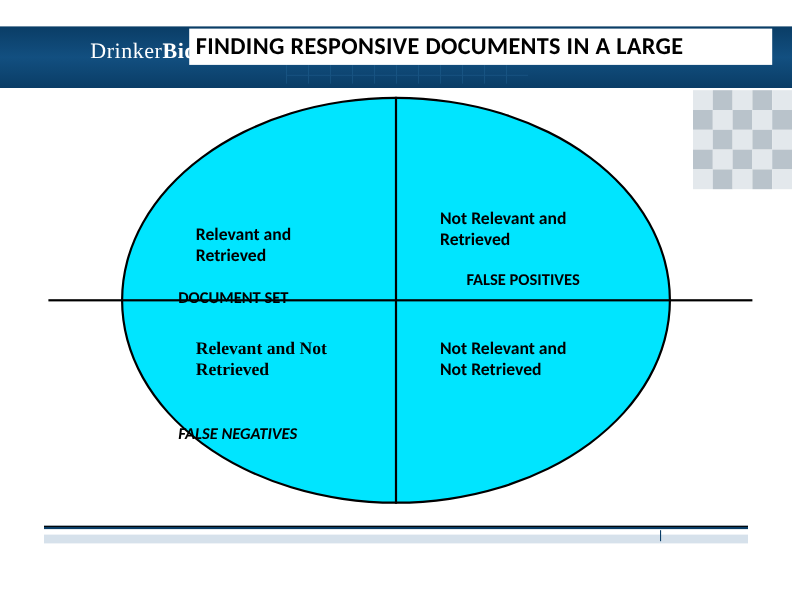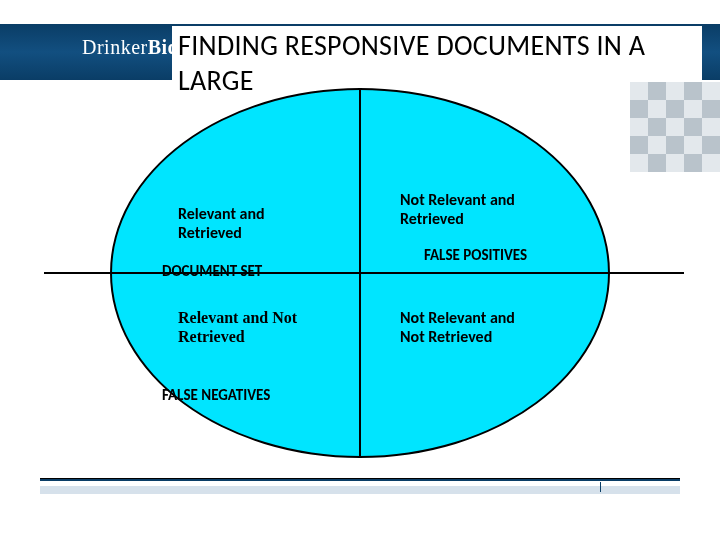--- a/index.html
+++ b/index.html
@@ -36,21 +36,21 @@
   .logo .thin { font-weight: 300; }
   .logo .bold { font-weight: 700; }
   .title-block {
     position: absolute;
     top: 26px; left: 172px;
     width: 530px;
     color: #000;
     background: #fff;
     padding: 2px 6px 4px 6px;
   }
-  .title-line1 { font-size: 28px; font-weight: 400; letter-spacing: 0.3px; }
+  .title-line1 { font-size: 22px; font-weight: 700; letter-spacing: 0.3px; }
   .title-line2 { font-size: 22px; font-weight: 700; }
   .title-sub { font-size: 15px; font-weight: 700; }
 
   
   .checker {
     position: absolute;
     top: 82px; right: 0;
     width: 90px; height: 90px;
     display: grid;
     grid-template-columns: repeat(5, 18px);
@@ -94,21 +94,21 @@
     font-size: 15px;
     font-weight: 700;
     color: #000;
   }
 
   .q1a { left: 178px; top: 204px; }
   .q1b { left: 162px; top: 262px; }
   .q2a { left: 400px; top: 190px; }
   .q2b { left: 424px; top: 246px; }
   .q3a { left: 178px; top: 308px; white-space: normal; width: 160px; font-family: Liberation Serif, serif; }
-  .q3b { left: 162px; top: 386px; }
+  .q3b { left: 162px; top: 386px; font-style: italic; }
   .q4a { left: 400px; top: 308px; white-space: normal; width: 160px; }
 
   
   .footer-rule {
     position: absolute;
     left: 40px; top: 478px;
     width: 640px; height: 3px;
     background: #0a3d66;
     border-top: 1px solid #000;
   }

